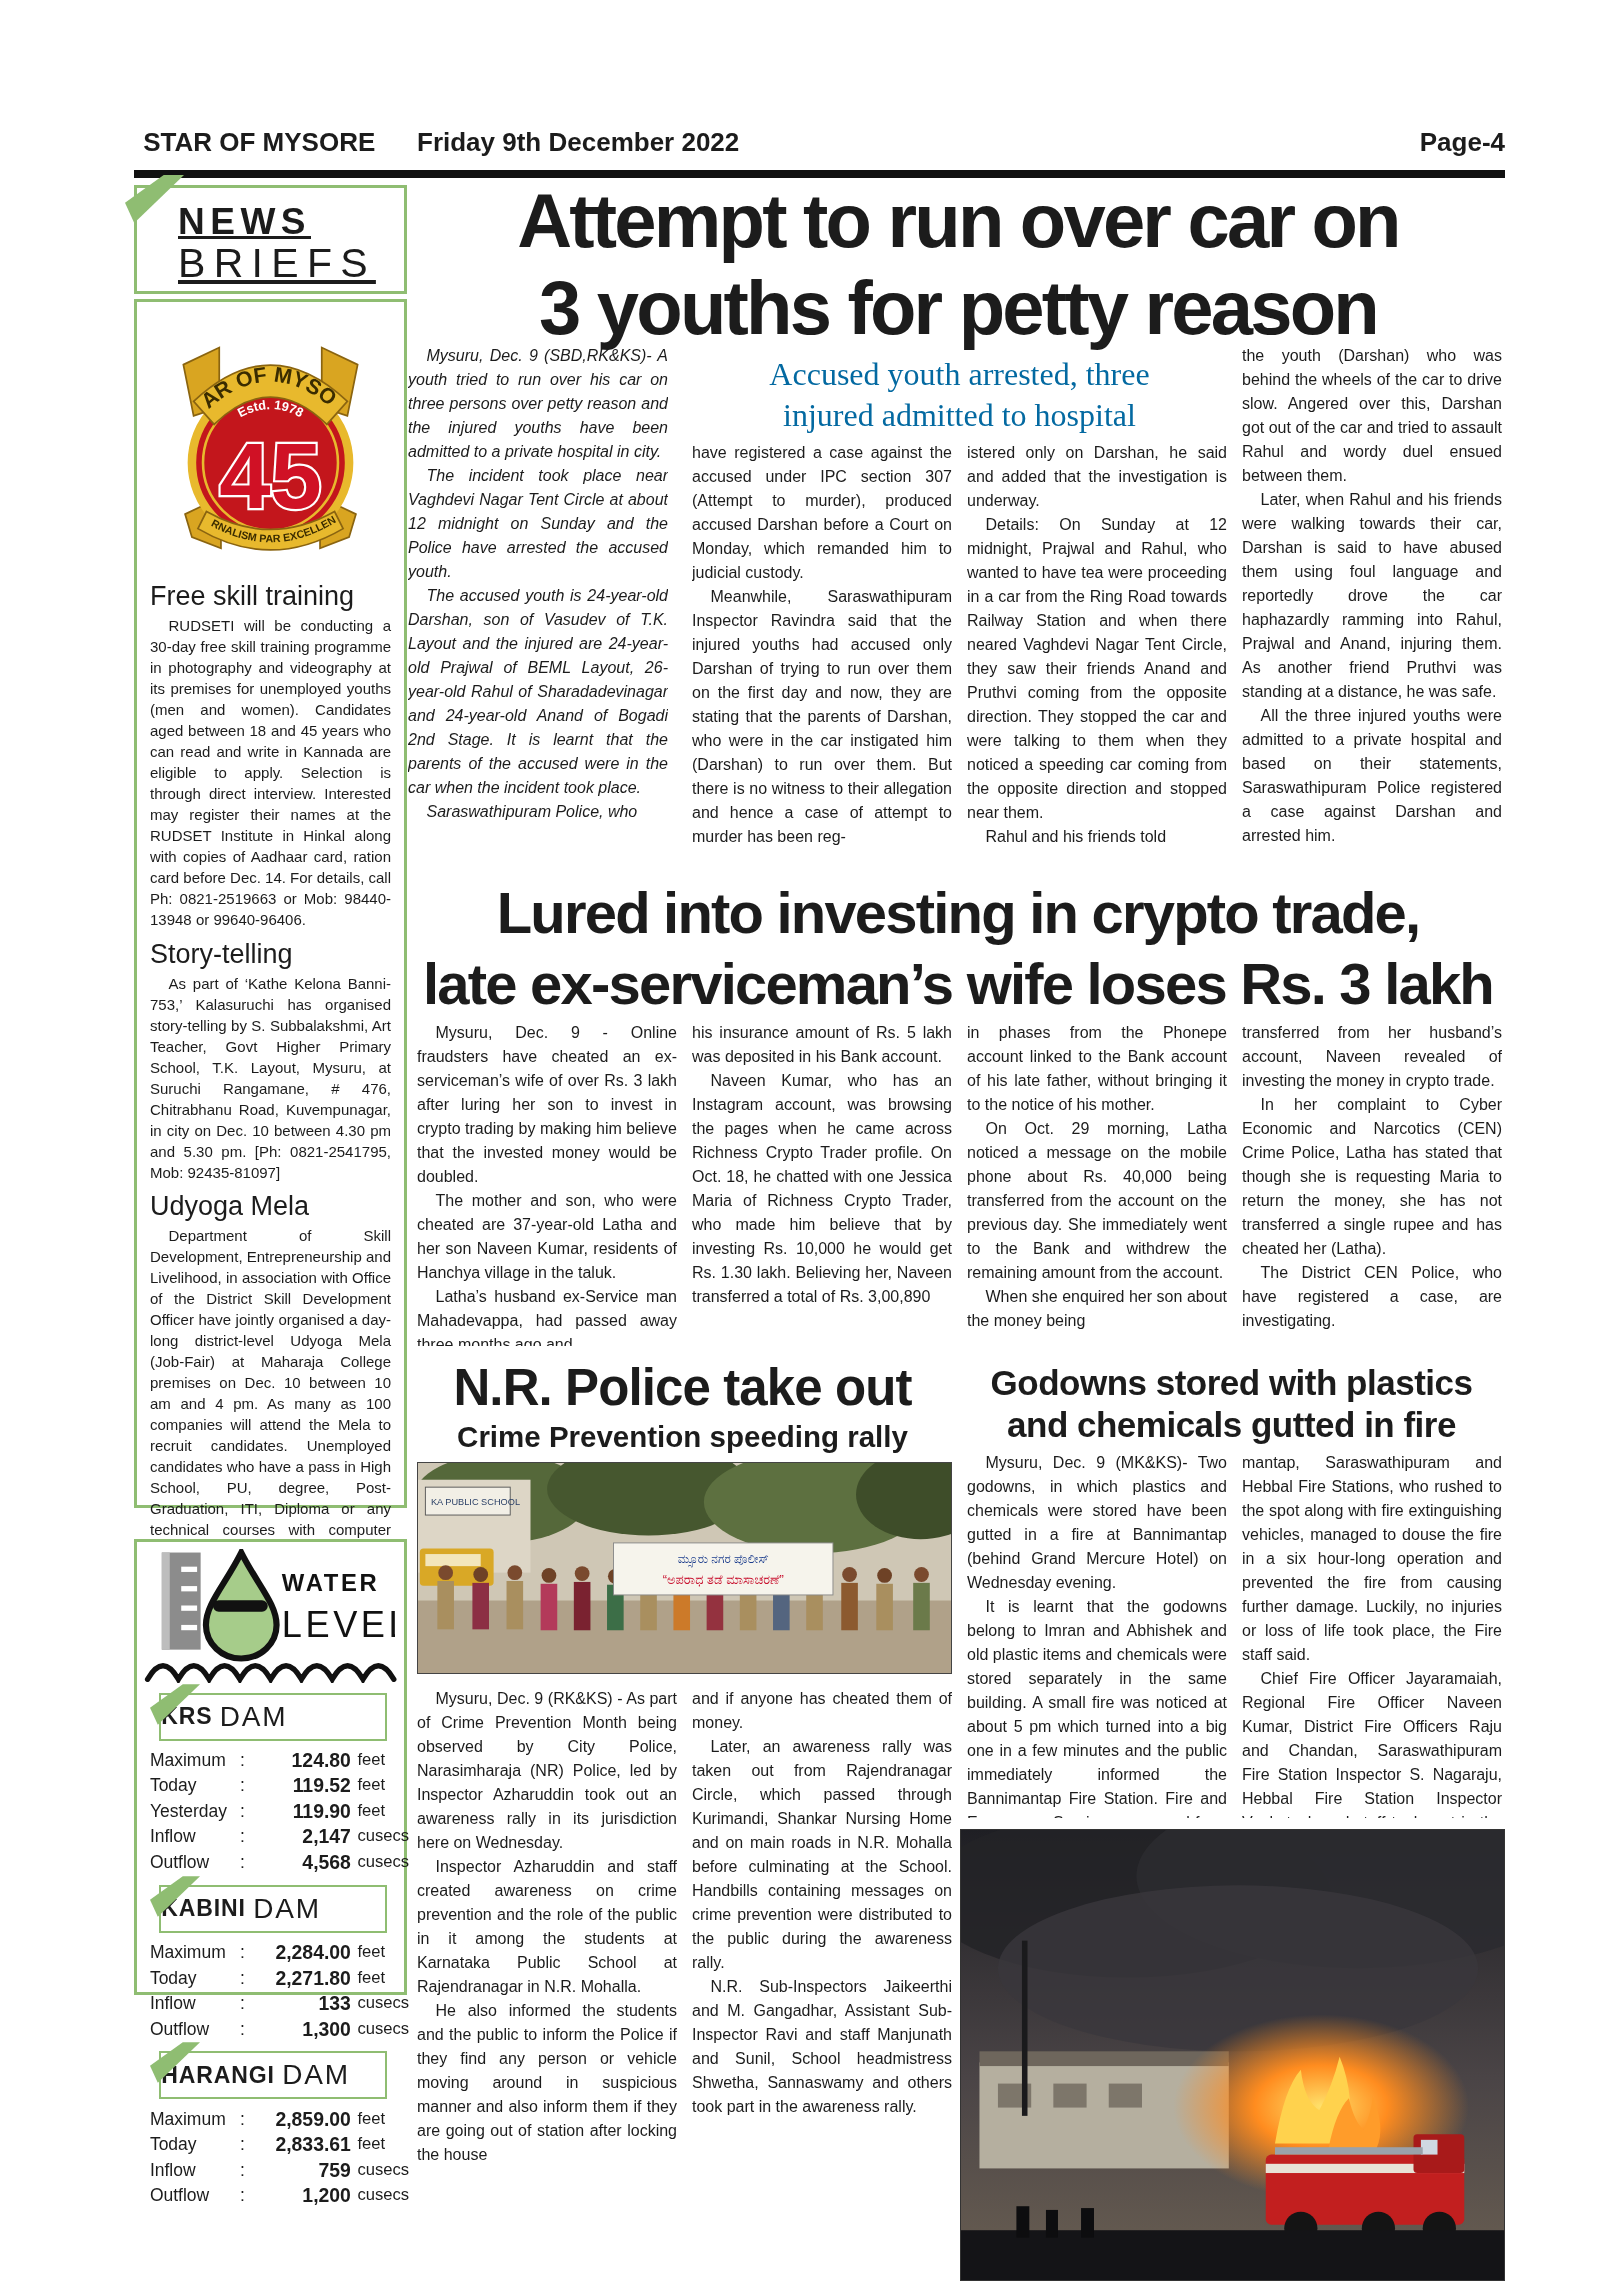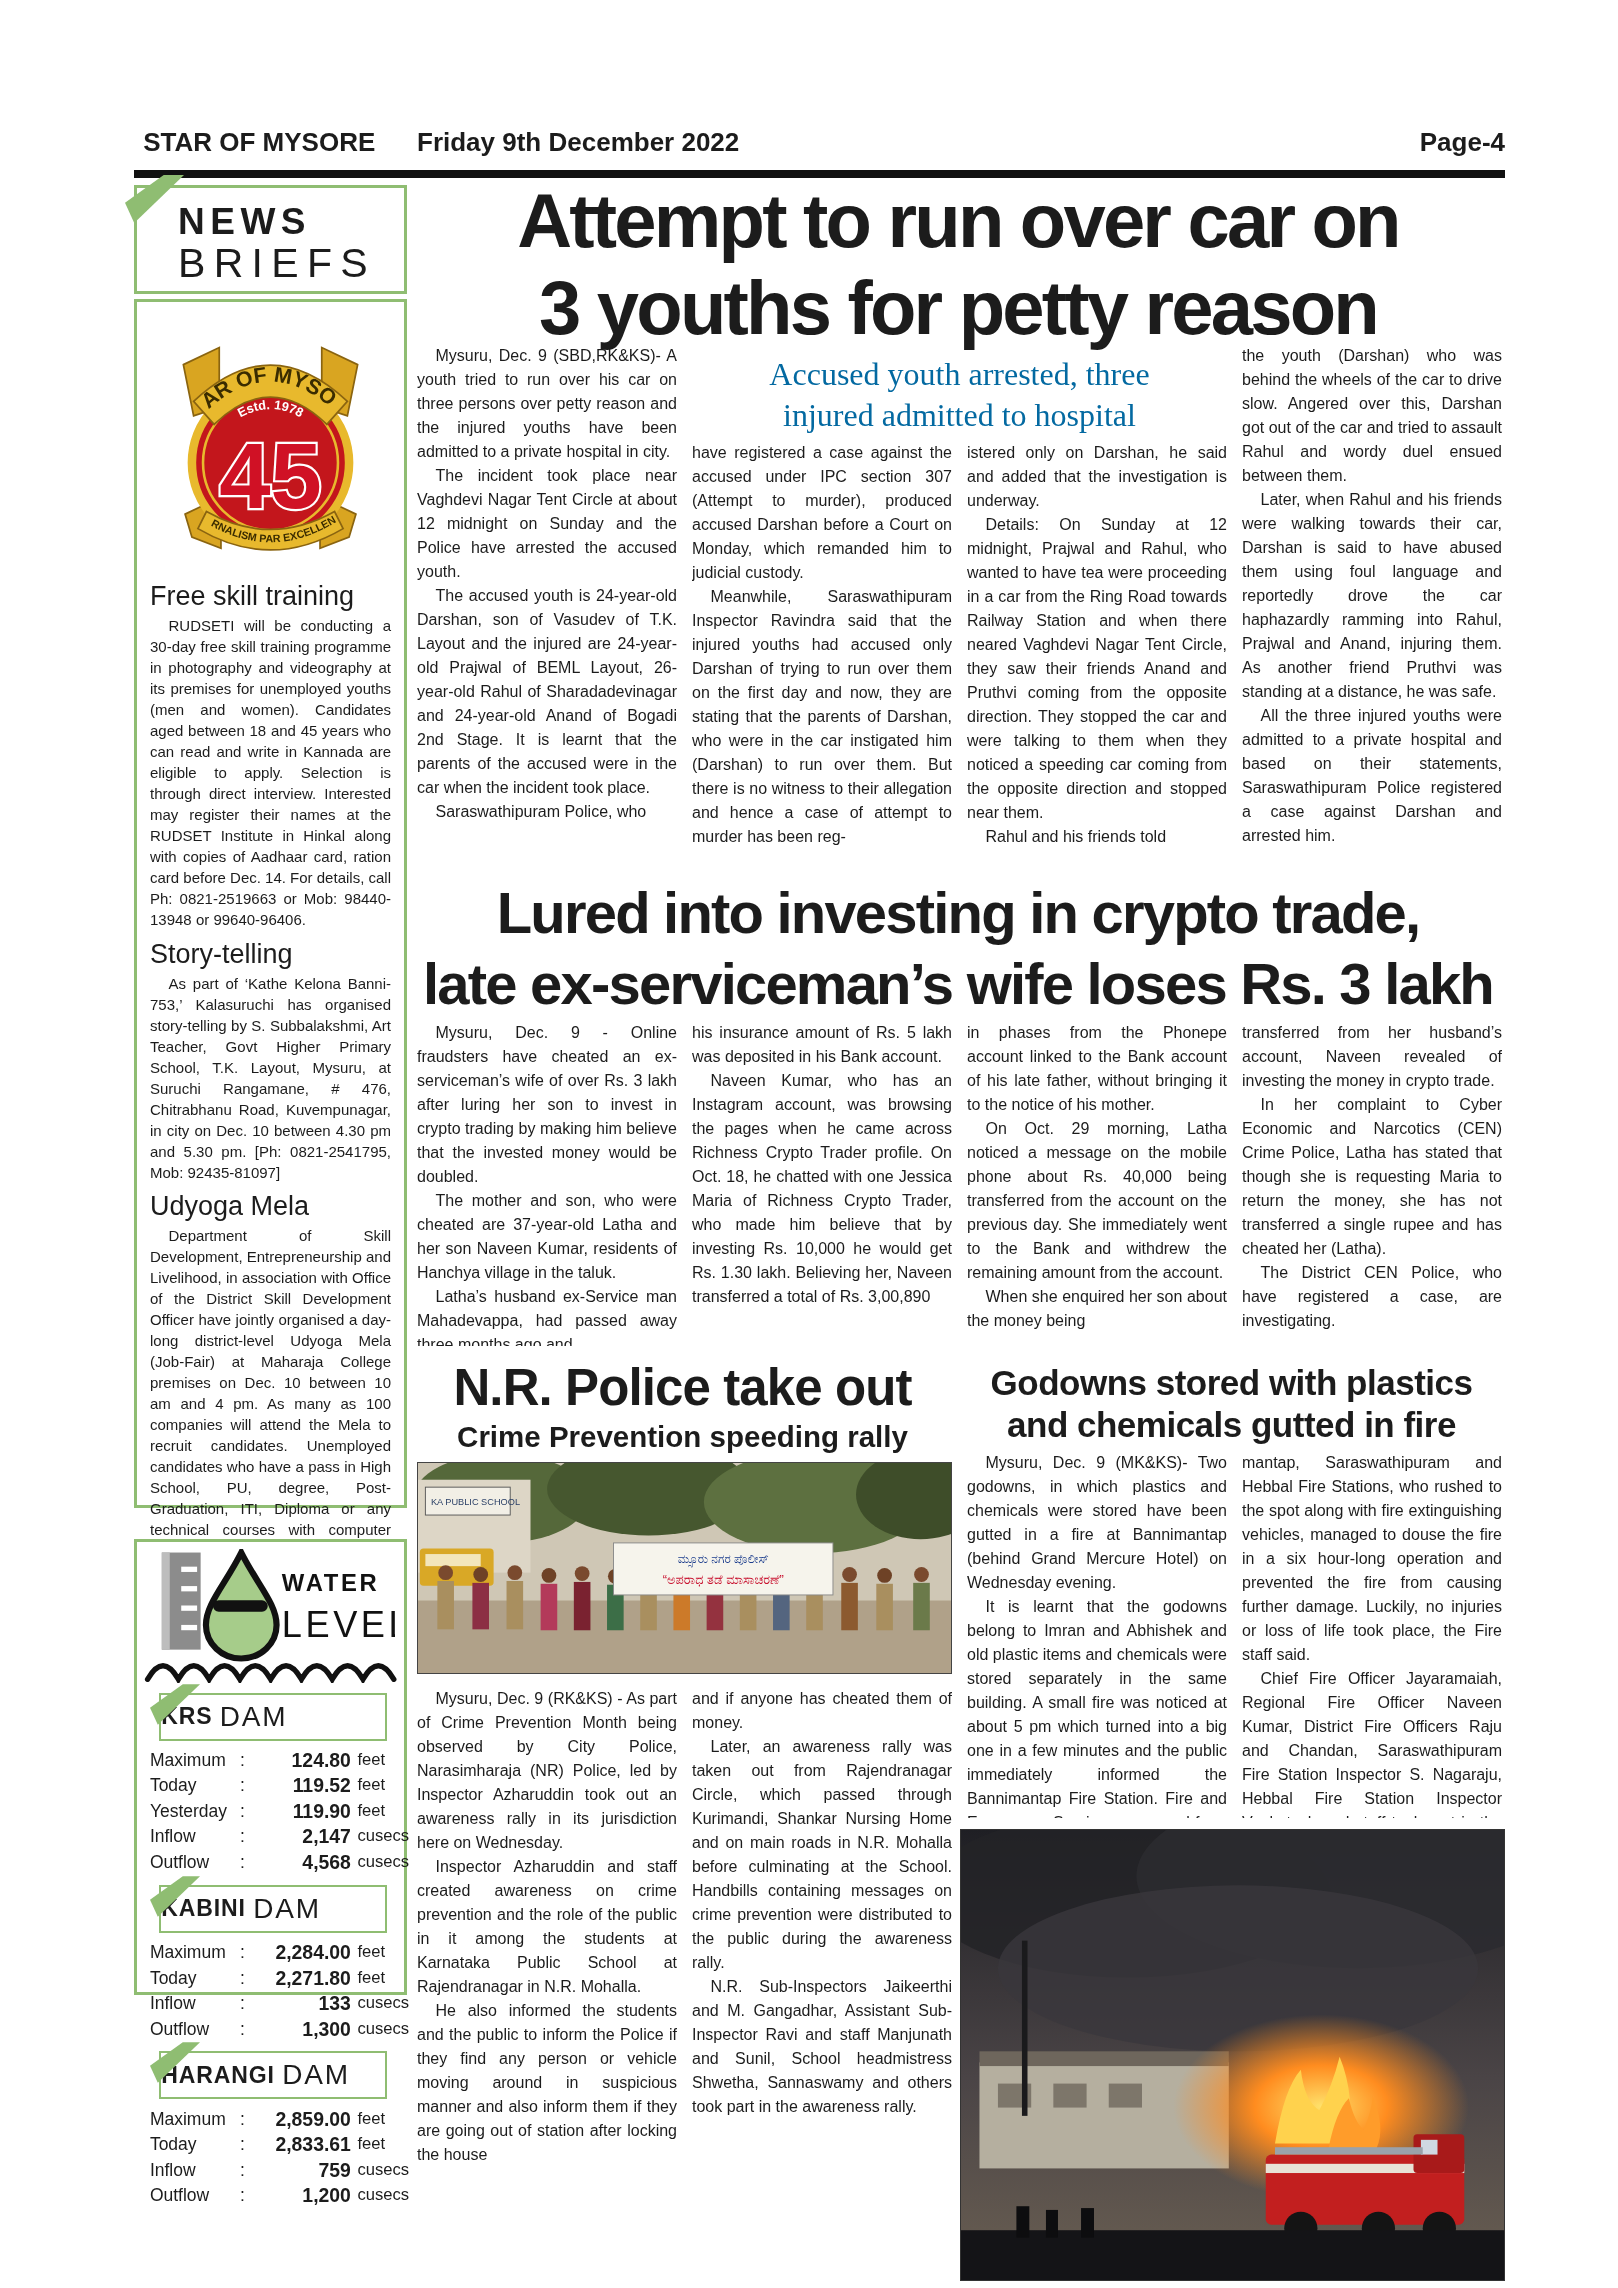--- a/index.html
+++ b/index.html
@@ -9,21 +9,21 @@
   
   .hdr { position:absolute; top:127px; left:134px; width:1371px; height:37px; }
   .hdr .mast  { position:absolute; left:9.2px;  top:0; font-size:26px; font-weight:700; letter-spacing:0; }
   .hdr .date  { position:absolute; left:283px; top:0; font-size:26px; font-weight:700; }
   .hdr .pageno{ position:absolute; right:0;    top:0; font-size:26px; font-weight:700; }
   .hdr-rule { position:absolute; top:170px; left:134px; width:1371px; height:8.3px; background:#111; }
 
   
   .gbox { position:absolute; border:3.7px solid #8fbd72; background:#fff; box-sizing:border-box; }
   .corner { position:absolute; top:-13px; left:-12px; width:59px; height:48px; }
-  .briefs-title { left:134px; top:185px; width:273px; height:109px; }
+  .briefs-title { left:134px; top:185px; width:273px; height:109px;text-decoration:underline; }
   .briefs-title .t1 { margin:14.8px 0 0 41px; font-size:37px; font-weight:800; letter-spacing:5.5px; line-height:37px; }
   .briefs-title .t2 { margin:1.8px 0 0 41px; font-size:41px; font-weight:400; letter-spacing:8.3px; line-height:42px; }
   .briefs-body { left:134px; top:299px; width:273px; height:1209px; padding:9.2px 13px; }
   .logo-wrap { text-align:center; margin:1.8px 0 5.5px 0; }
   .brief h3 { margin:9.2px 0 3.7px 0; font-size:27px; font-weight:400; line-height:29.5px; }
   .brief p { margin:0; font-size:15px; line-height:21px; text-align:justify; text-indent:18.5px; }
 
   
   .water { left:134px; top:1539px; width:273px; height:456px; padding:7.4px 7.4px; }
   .dam-head { position:relative; margin:9.2px 9.2px 7.4px 14.8px; height:44px; border:2.8px solid #8fbd72;
@@ -39,21 +39,21 @@
   .dam-row .du { font-size:16.6px; padding-left:6.5px; }
 
   
   .h-main { position:absolute; left:411px; top:177px; width:1094px; text-align:center;
             font-size:76px; font-weight:700; letter-spacing:-2.8px; line-height:87px; }
   .subhead { position:absolute; left:692px; top:354px; width:535px; text-align:center;
              font-family:"Liberation Serif", serif; font-size:32px; line-height:41px; color:#0369a1; }
   .body-col { position:absolute; width:260px; overflow:hidden; }
   .body-col p { margin:0; font-size:16px; line-height:24px; text-align:justify; text-indent:18.5px; }
   .cont p:first-child { text-indent:0; }
-  .c1 { left:417px;  top:344px; height:530px; }
+  .c1 { left:408px;  top:344px; height:530px;font-style:italic; }
   .c2 { left:692px;  top:441px; height:434px; }
   .c3 { left:967px; top:441px; height:434px; }
   .c4 { left:1242px; top:344px; height:530px; }
 
   .h-crypto { position:absolute; left:411px; top:877px; width:1094px; text-align:center;
               font-size:58px; font-weight:700; letter-spacing:-1.8px; line-height:71px; }
   .k1 { left:417px;  top:1021px; height:325px; }
   .k2 { left:692px;  top:1021px; height:325px; }
   .k3 { left:967px; top:1021px; height:325px; }
   .k4 { left:1242px; top:1021px; height:325px; }

